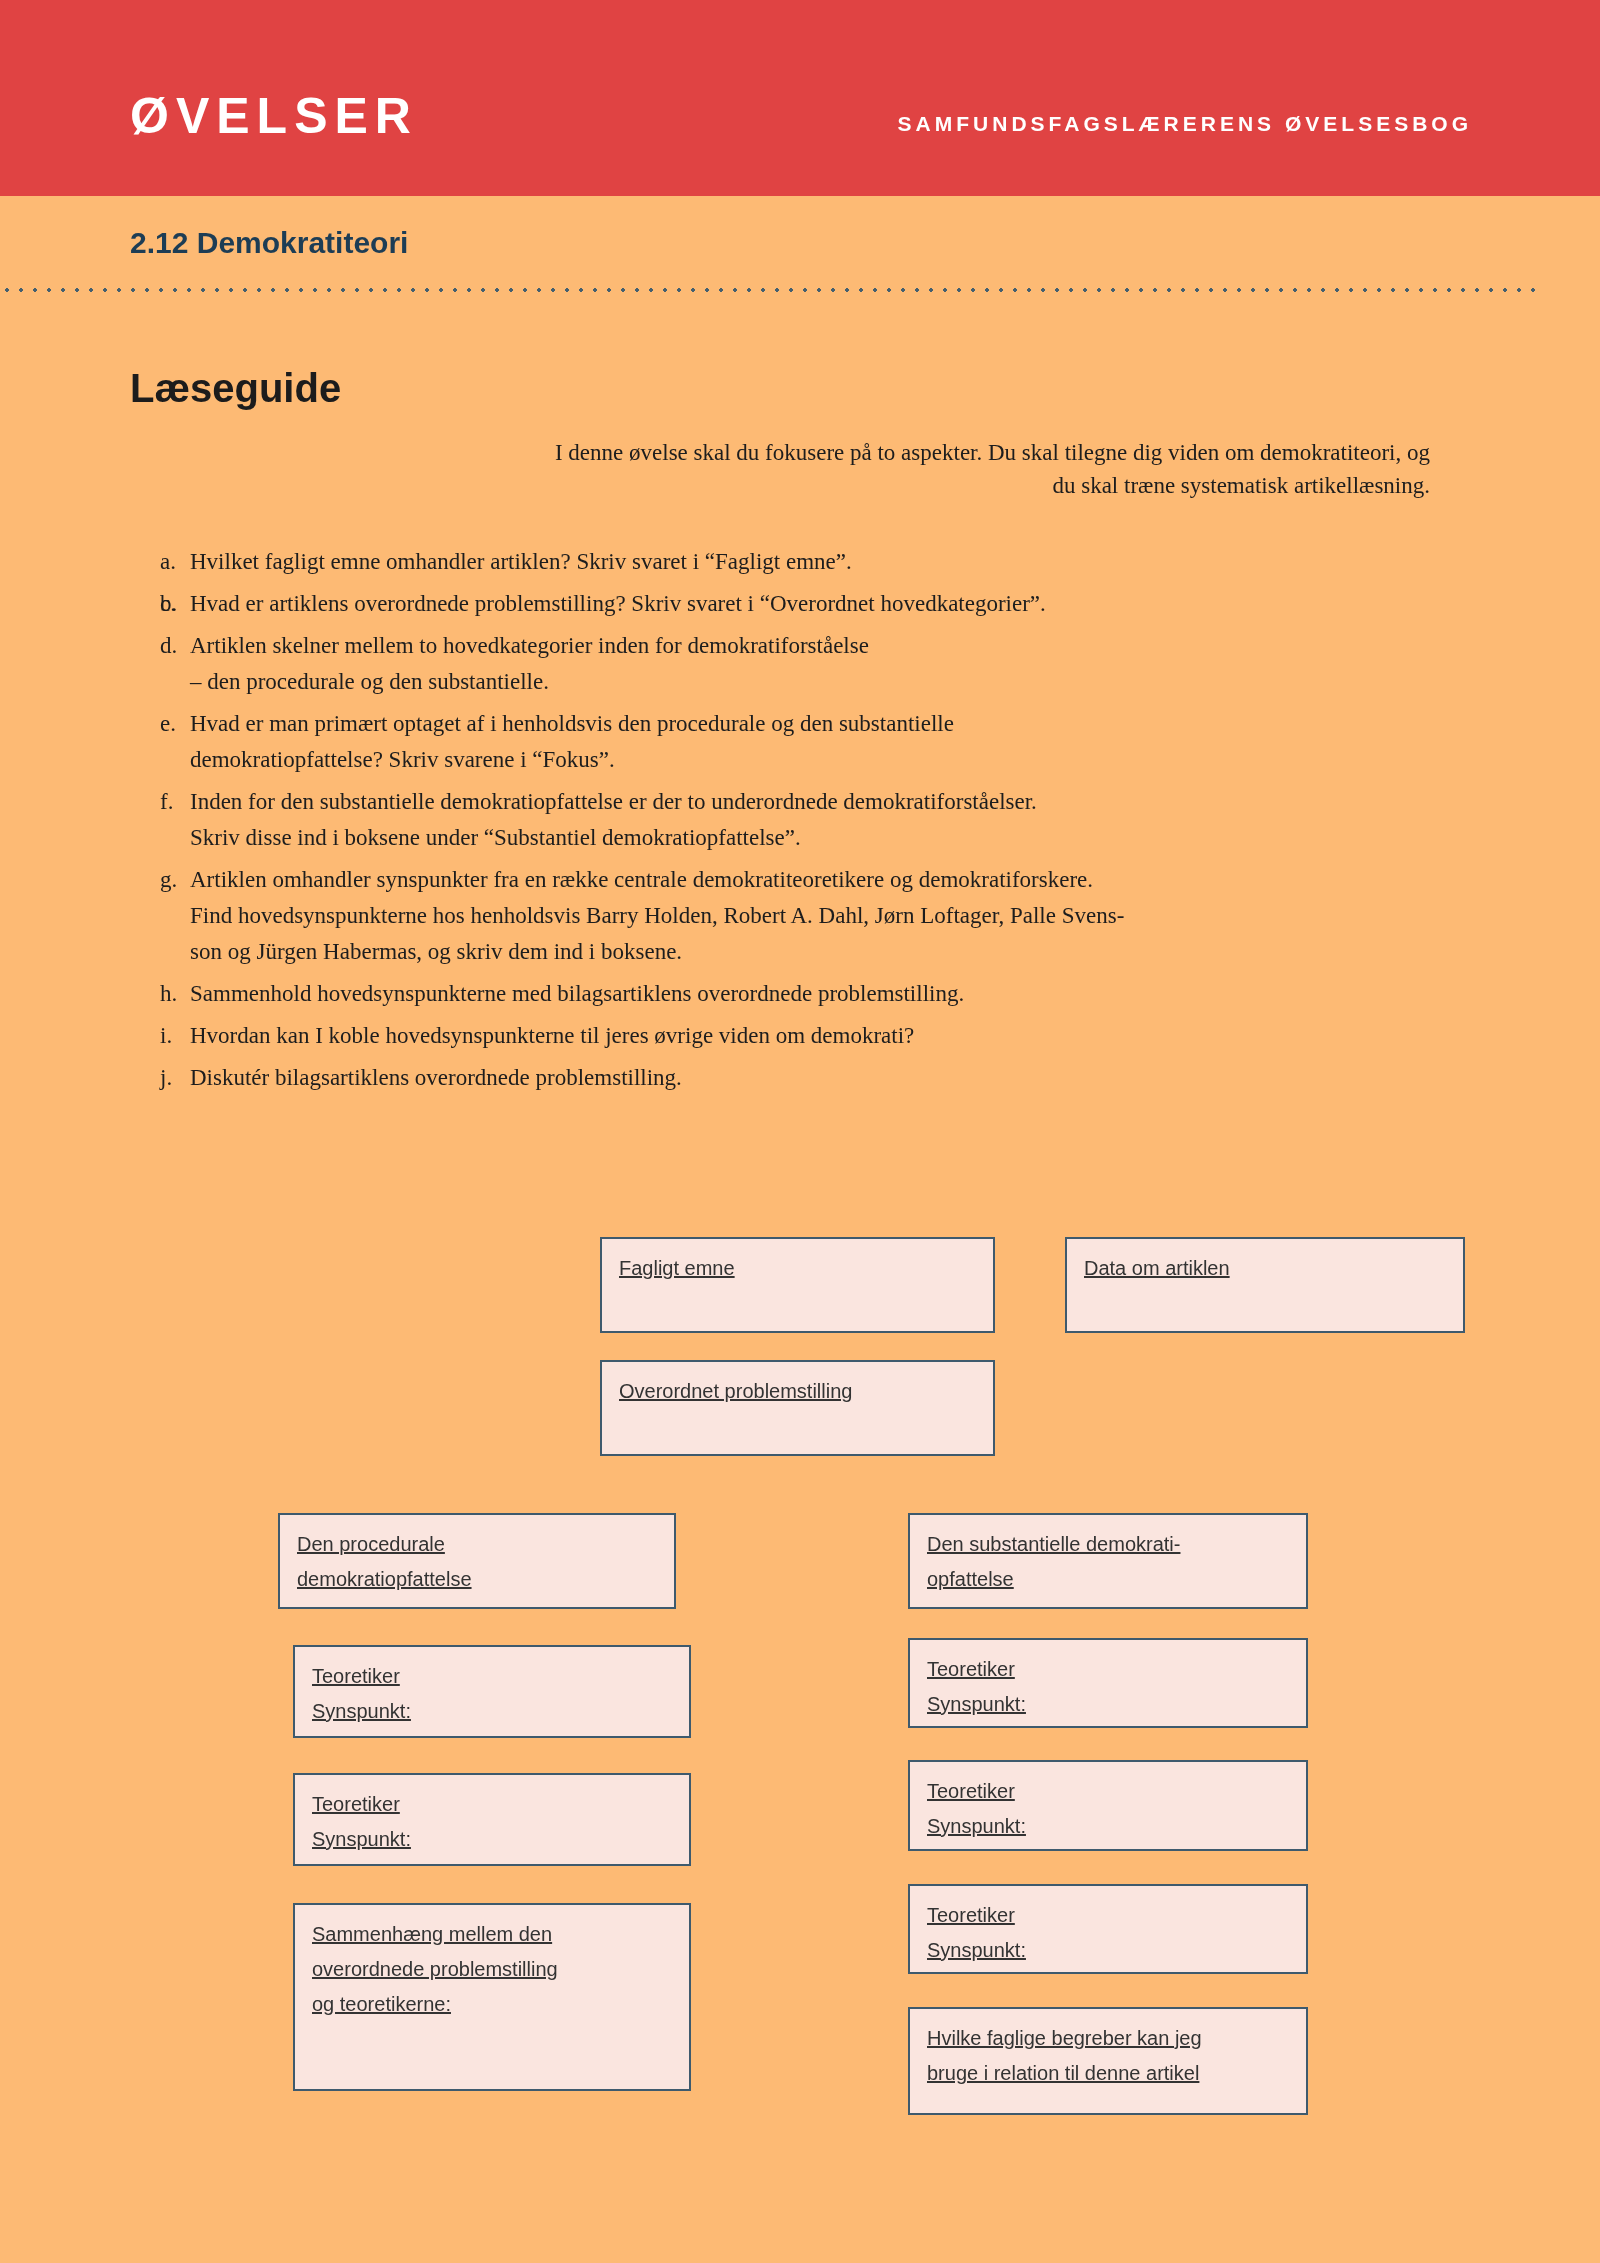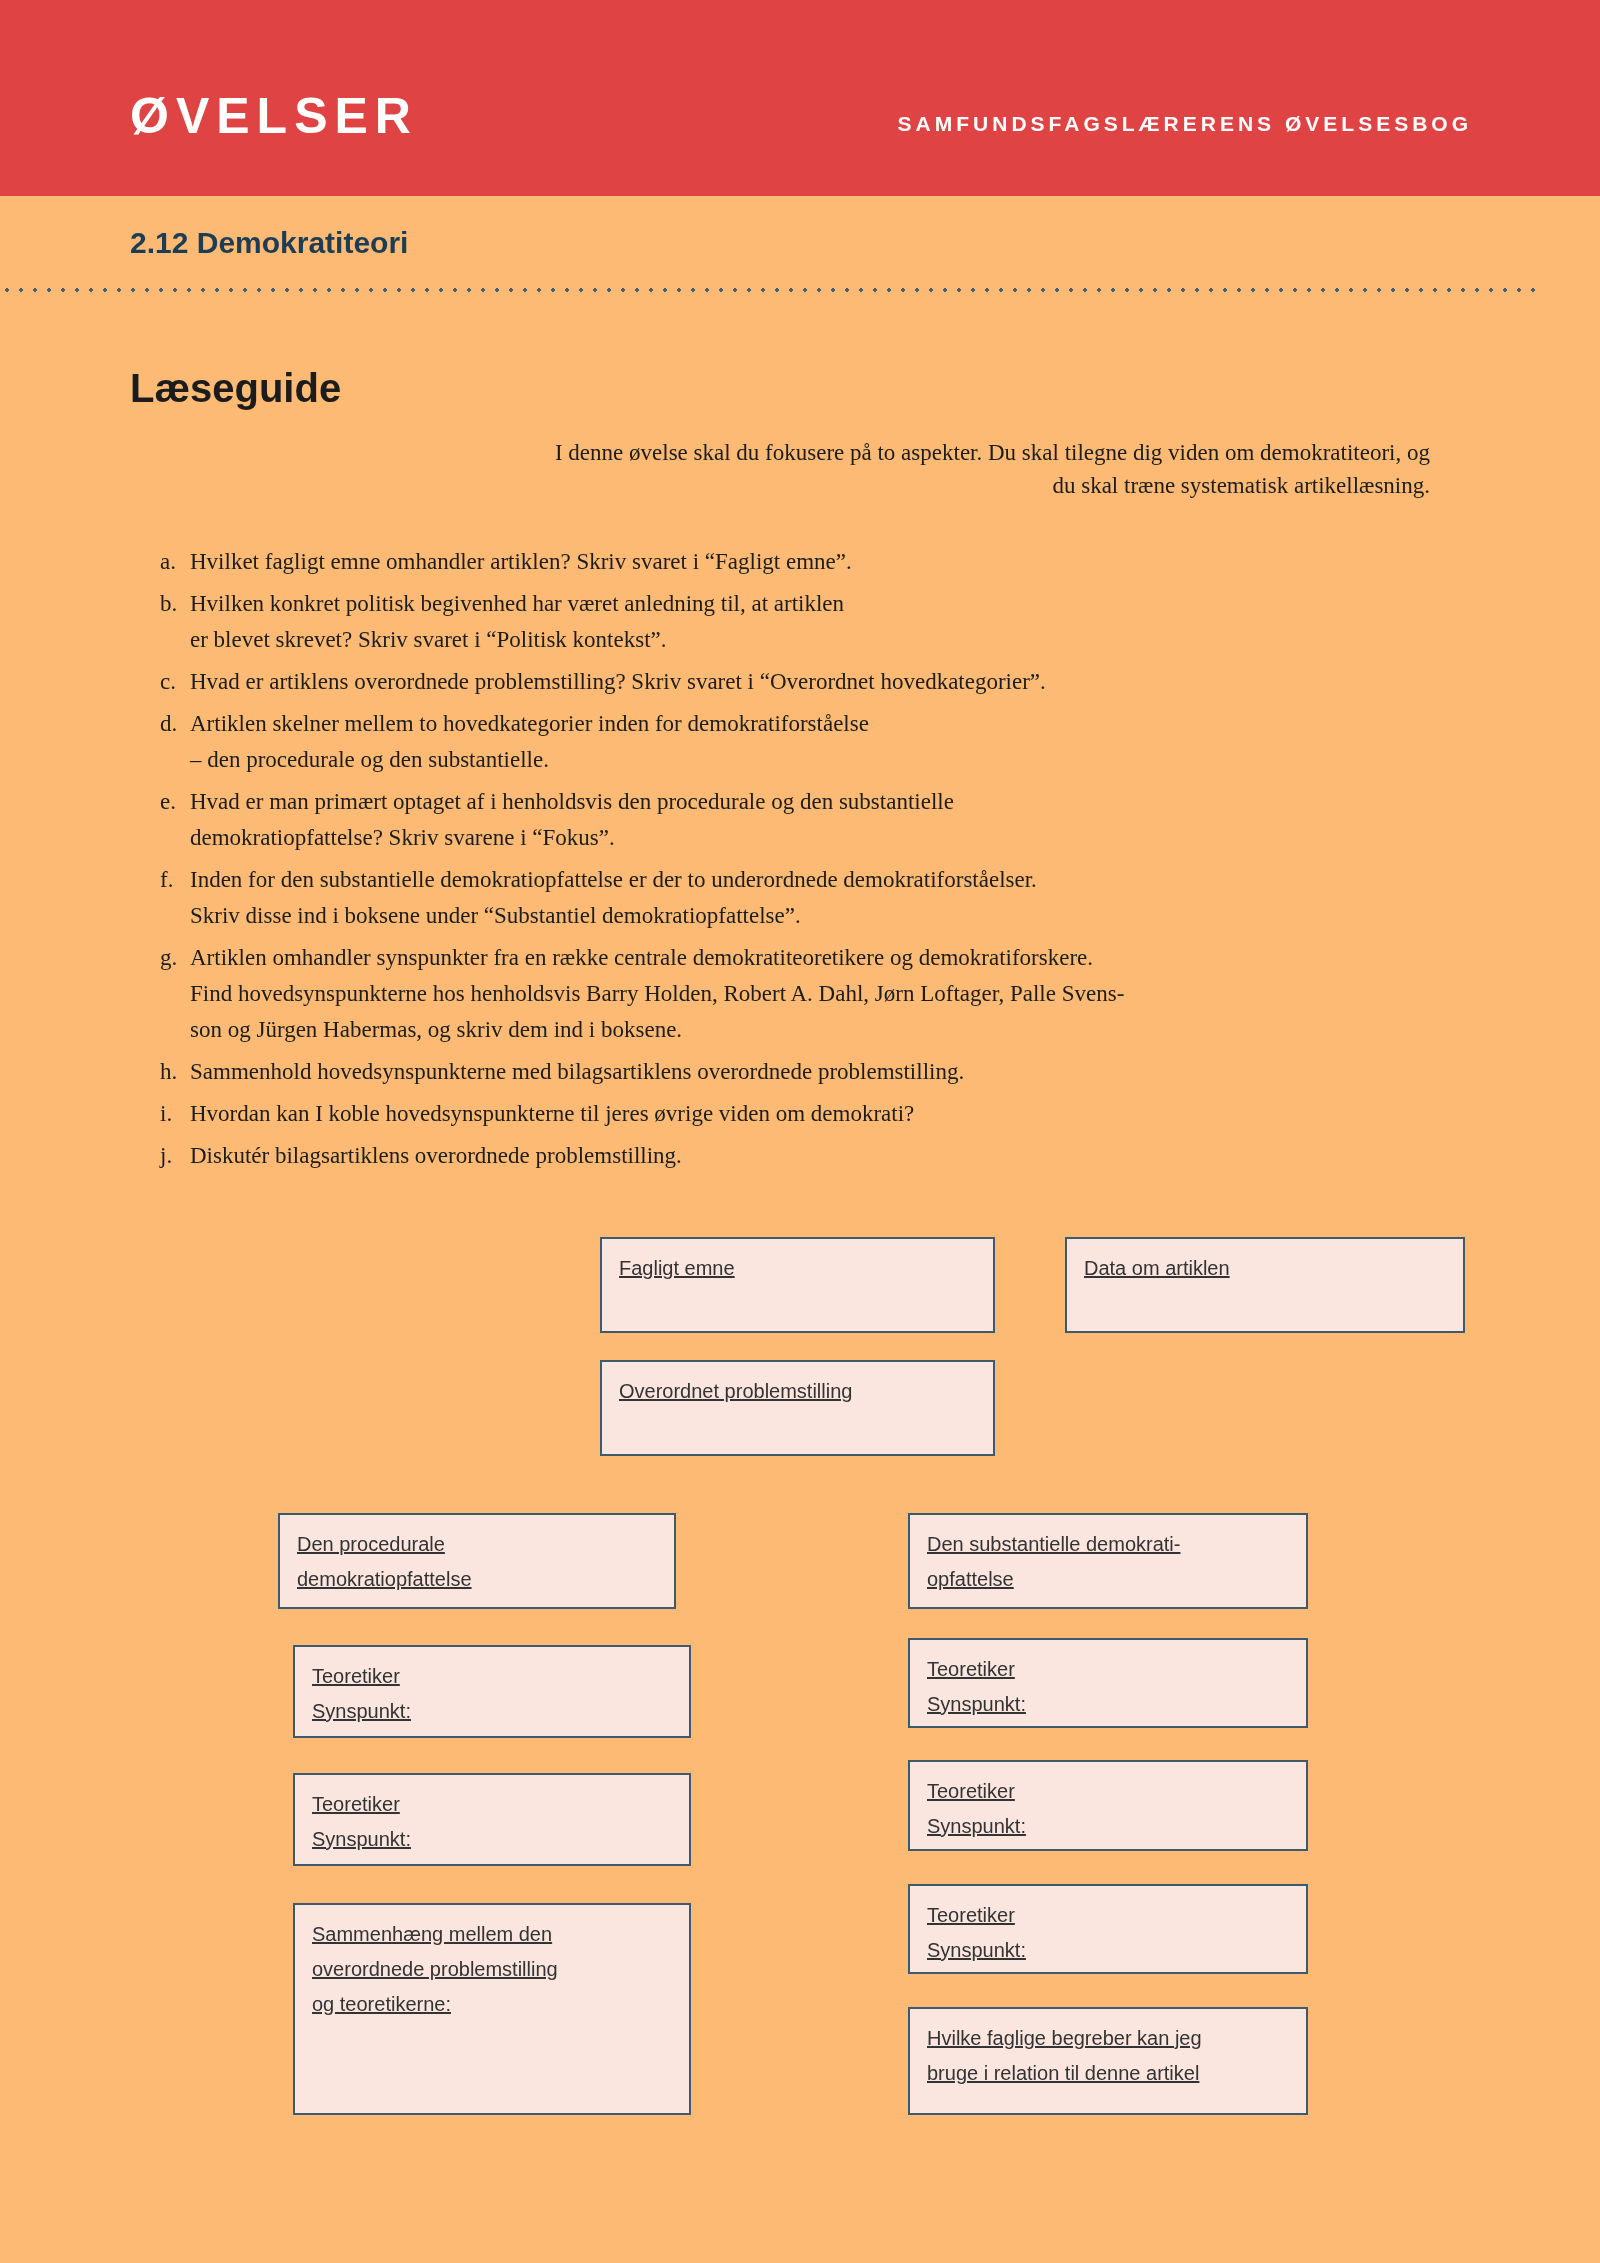--- a/index.html
+++ b/index.html
@@ -69,21 +69,21 @@
     white-space:pre-line;
     text-decoration:underline;
   }
   .box-fagligt{left:600px;top:1237px;width:395px;height:96px;}
   .box-data{left:1065px;top:1237px;width:400px;height:96px;}
   .box-overordnet{left:600px;top:1360px;width:395px;height:96px;}
   .box-proc{left:278px;top:1513px;width:398px;height:96px;}
   .box-subst{left:908px;top:1513px;width:400px;height:96px;}
   .box-teo-l1{left:293px;top:1645px;width:398px;height:93px;}
   .box-teo-l2{left:293px;top:1773px;width:398px;height:93px;}
-  .box-samm{left:293px;top:1903px;width:398px;height:212px;}
+  .box-samm{left:293px;top:1903px;width:398px;height:188px;}
   .box-teo-r1{left:908px;top:1638px;width:400px;height:90px;}
   .box-teo-r2{left:908px;top:1760px;width:400px;height:91px;}
   .box-teo-r3{left:908px;top:1884px;width:400px;height:90px;}
   .box-begreber{left:908px;top:2007px;width:400px;height:108px;}
 </style>
 </head>
 <body>
 
 <div class="page">
 
@@ -99,22 +99,20 @@
   <div class="intro-paragraph">I denne øvelse skal du fokusere på to aspekter. Du skal tilegne dig viden om demokratiteori, og
 du skal træne systematisk artikellæsning.</div>
 
   <ol class="guide-list">
     <li class="guide-item">
       <span class="guide-marker">a.</span>
       <span class="guide-text">Hvilket fagligt emne omhandler artiklen? Skriv svaret i “Fagligt emne”.</span>
     </li>
     <li class="guide-item">
       <span class="guide-marker">b.</span>
-      <span class="guide-text">Hvilken konkret politisk begivenhed har været anledning til, at artiklen
-er blevet skrevet? Skriv svaret i “Politisk kontekst”.</span>
     </li>
     <li class="guide-item">
       <span class="guide-marker">c.</span>
       <span class="guide-text">Hvad er artiklens overordnede problemstilling? Skriv svaret i “Overordnet hovedkategorier”.</span>
     </li>
     <li class="guide-item">
       <span class="guide-marker">d.</span>
       <span class="guide-text">Artiklen skelner mellem to hovedkategorier inden for demokratiforståelse
 – den procedurale og den substantielle.</span>
     </li>

